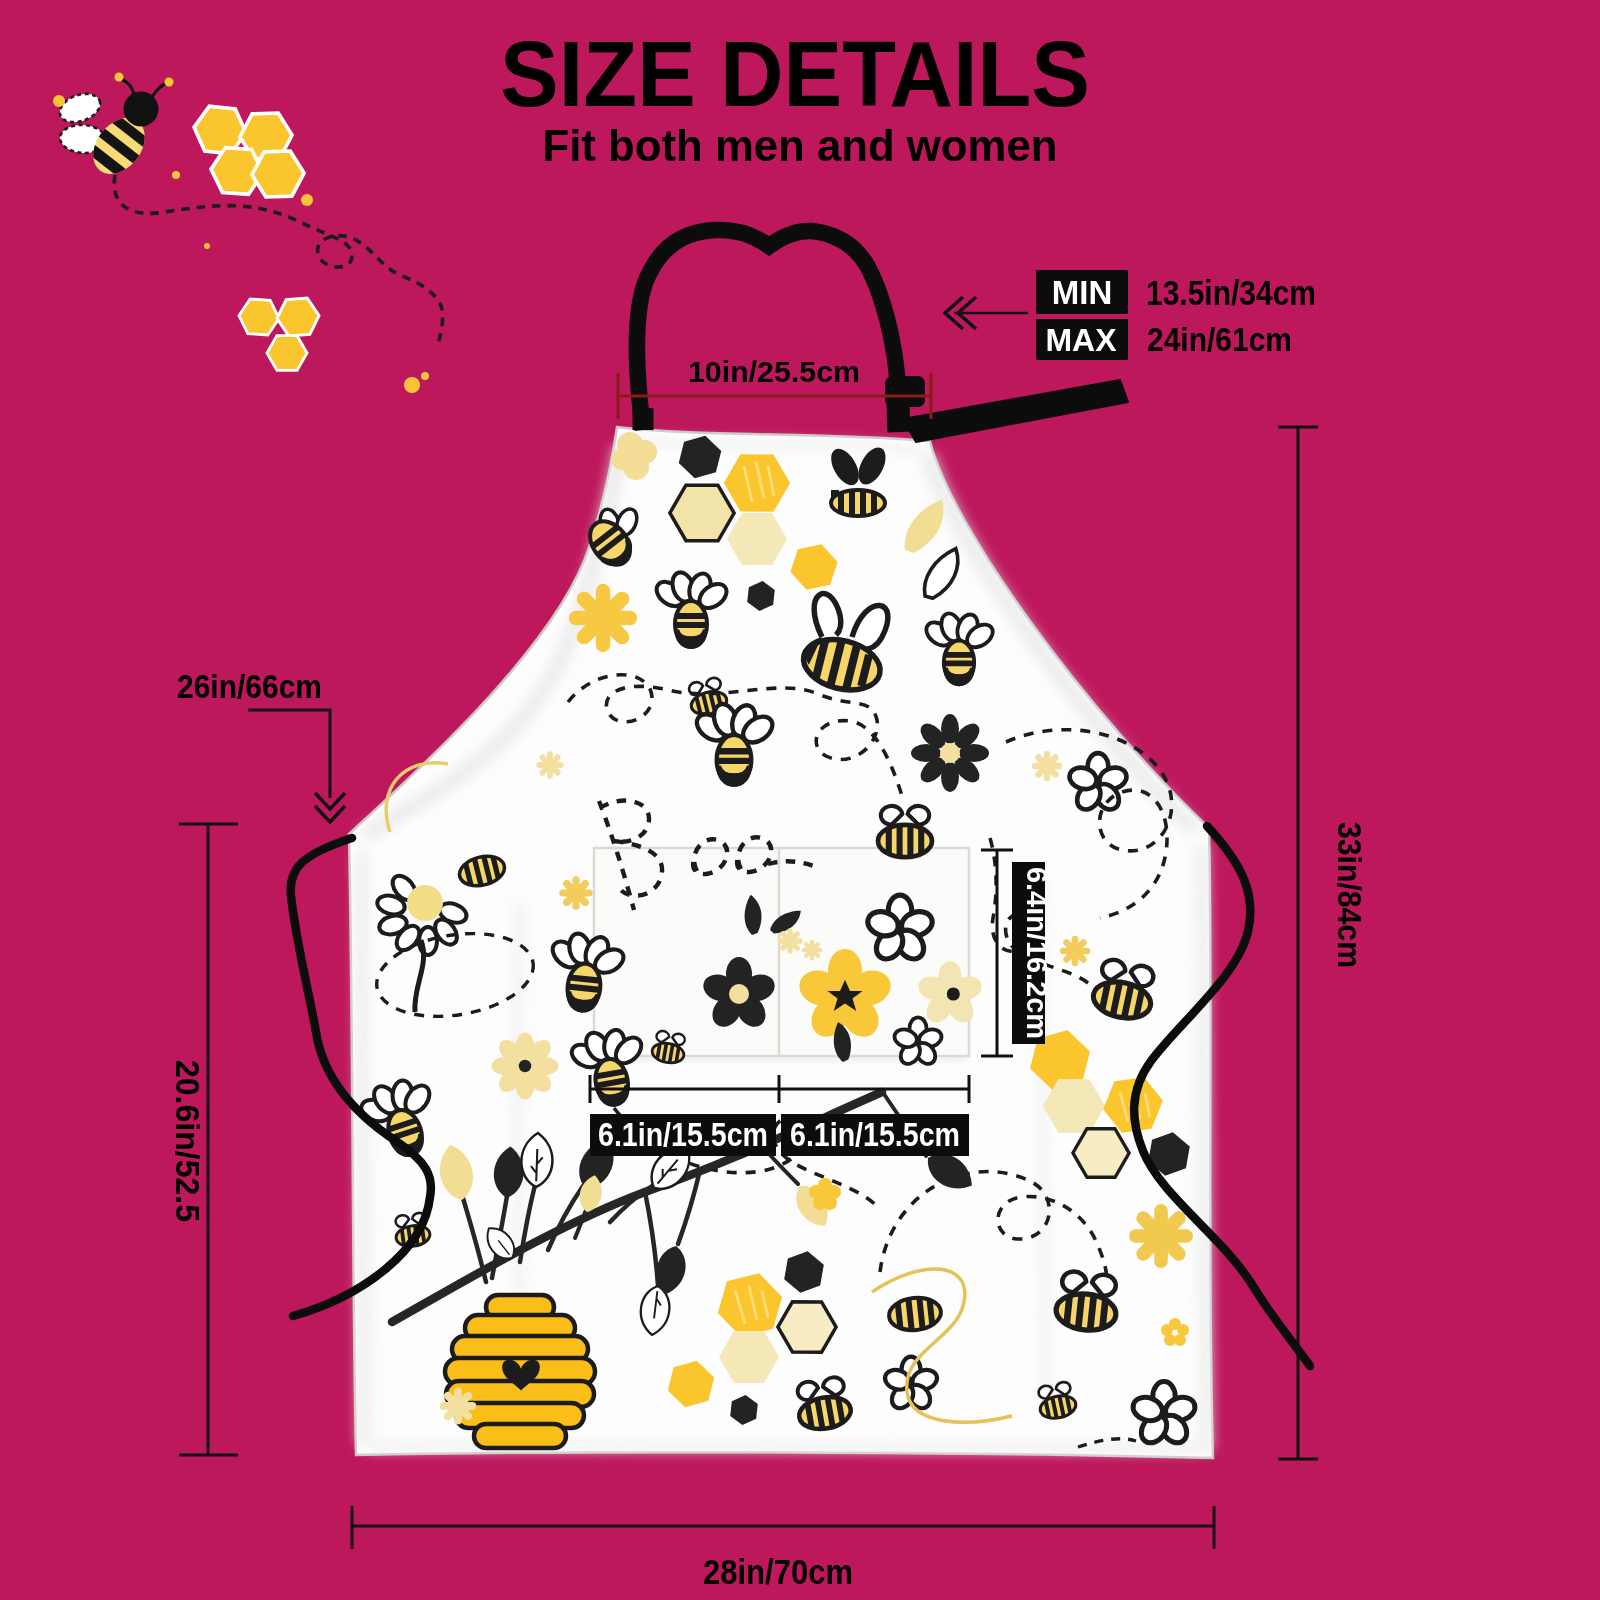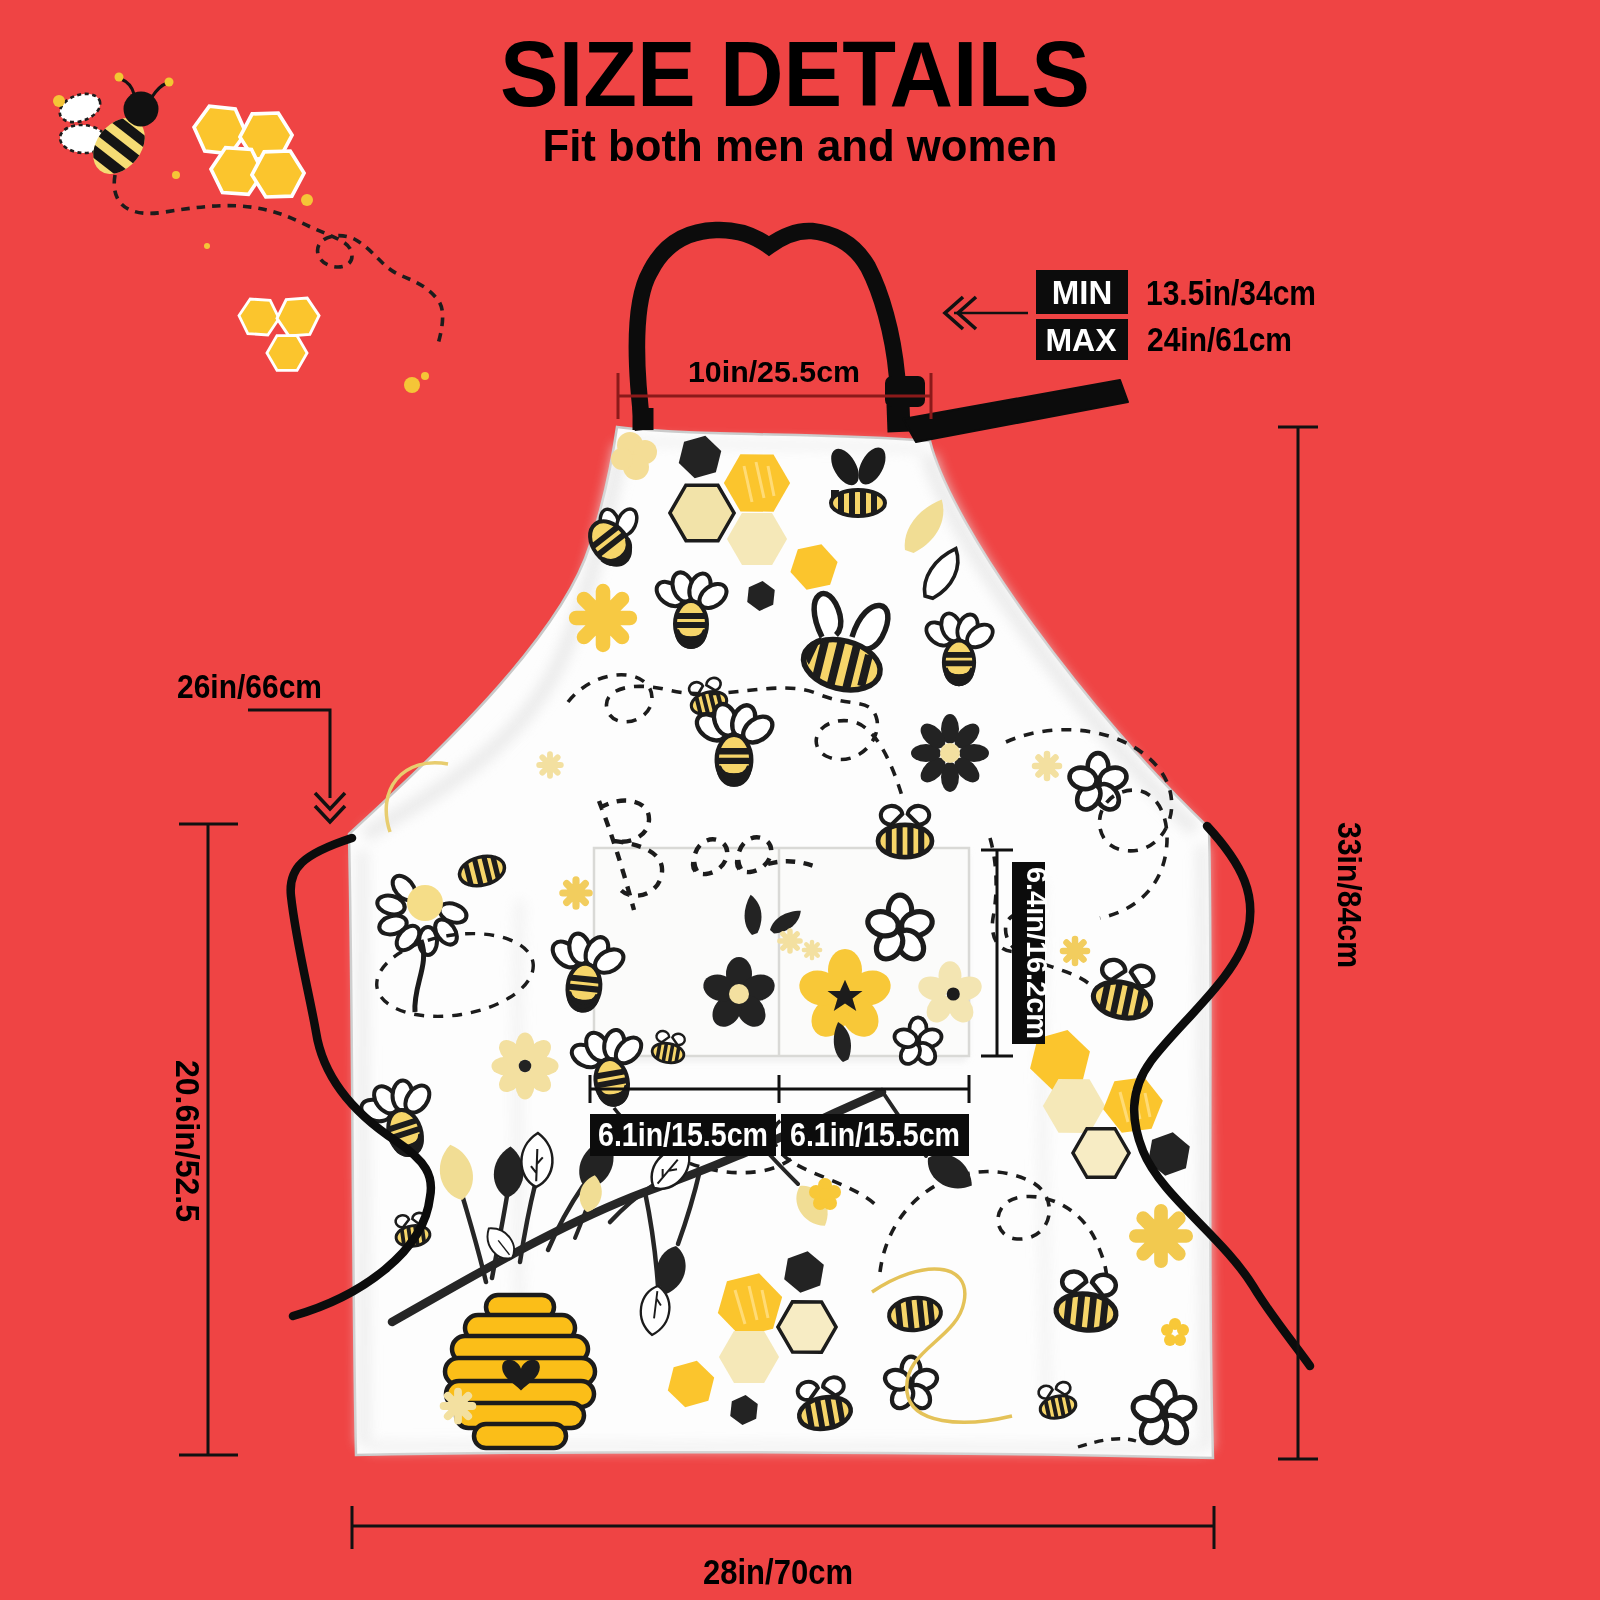--- a/index.html
+++ b/index.html
@@ -1,16 +1,16 @@
 <!DOCTYPE html>
 <html><head>
 <meta charset="utf-8">
 <style>
   html,body{margin:0;padding:0;background:#ffffff;}
-  .page{width:1600px;height:1600px;position:relative;overflow:hidden;background:#ef4444;
+  .page{width:1600px;height:1600px;position:relative;overflow:hidden;background:#be185d;
         font-family:"Liberation Sans", sans-serif;}
   svg{position:absolute;top:0;left:0;}
   text{font-family:"Liberation Sans", sans-serif;}
 </style>
 </head>
 <body>
 <div class="page">
 <svg width="1600" height="1600" viewBox="0 0 1600 1600">
 <defs>
   <polygon id="hx" points="0,-1 0.87,-0.5 0.87,0.5 0,1 -0.87,0.5 -0.87,-0.5"></polygon>

